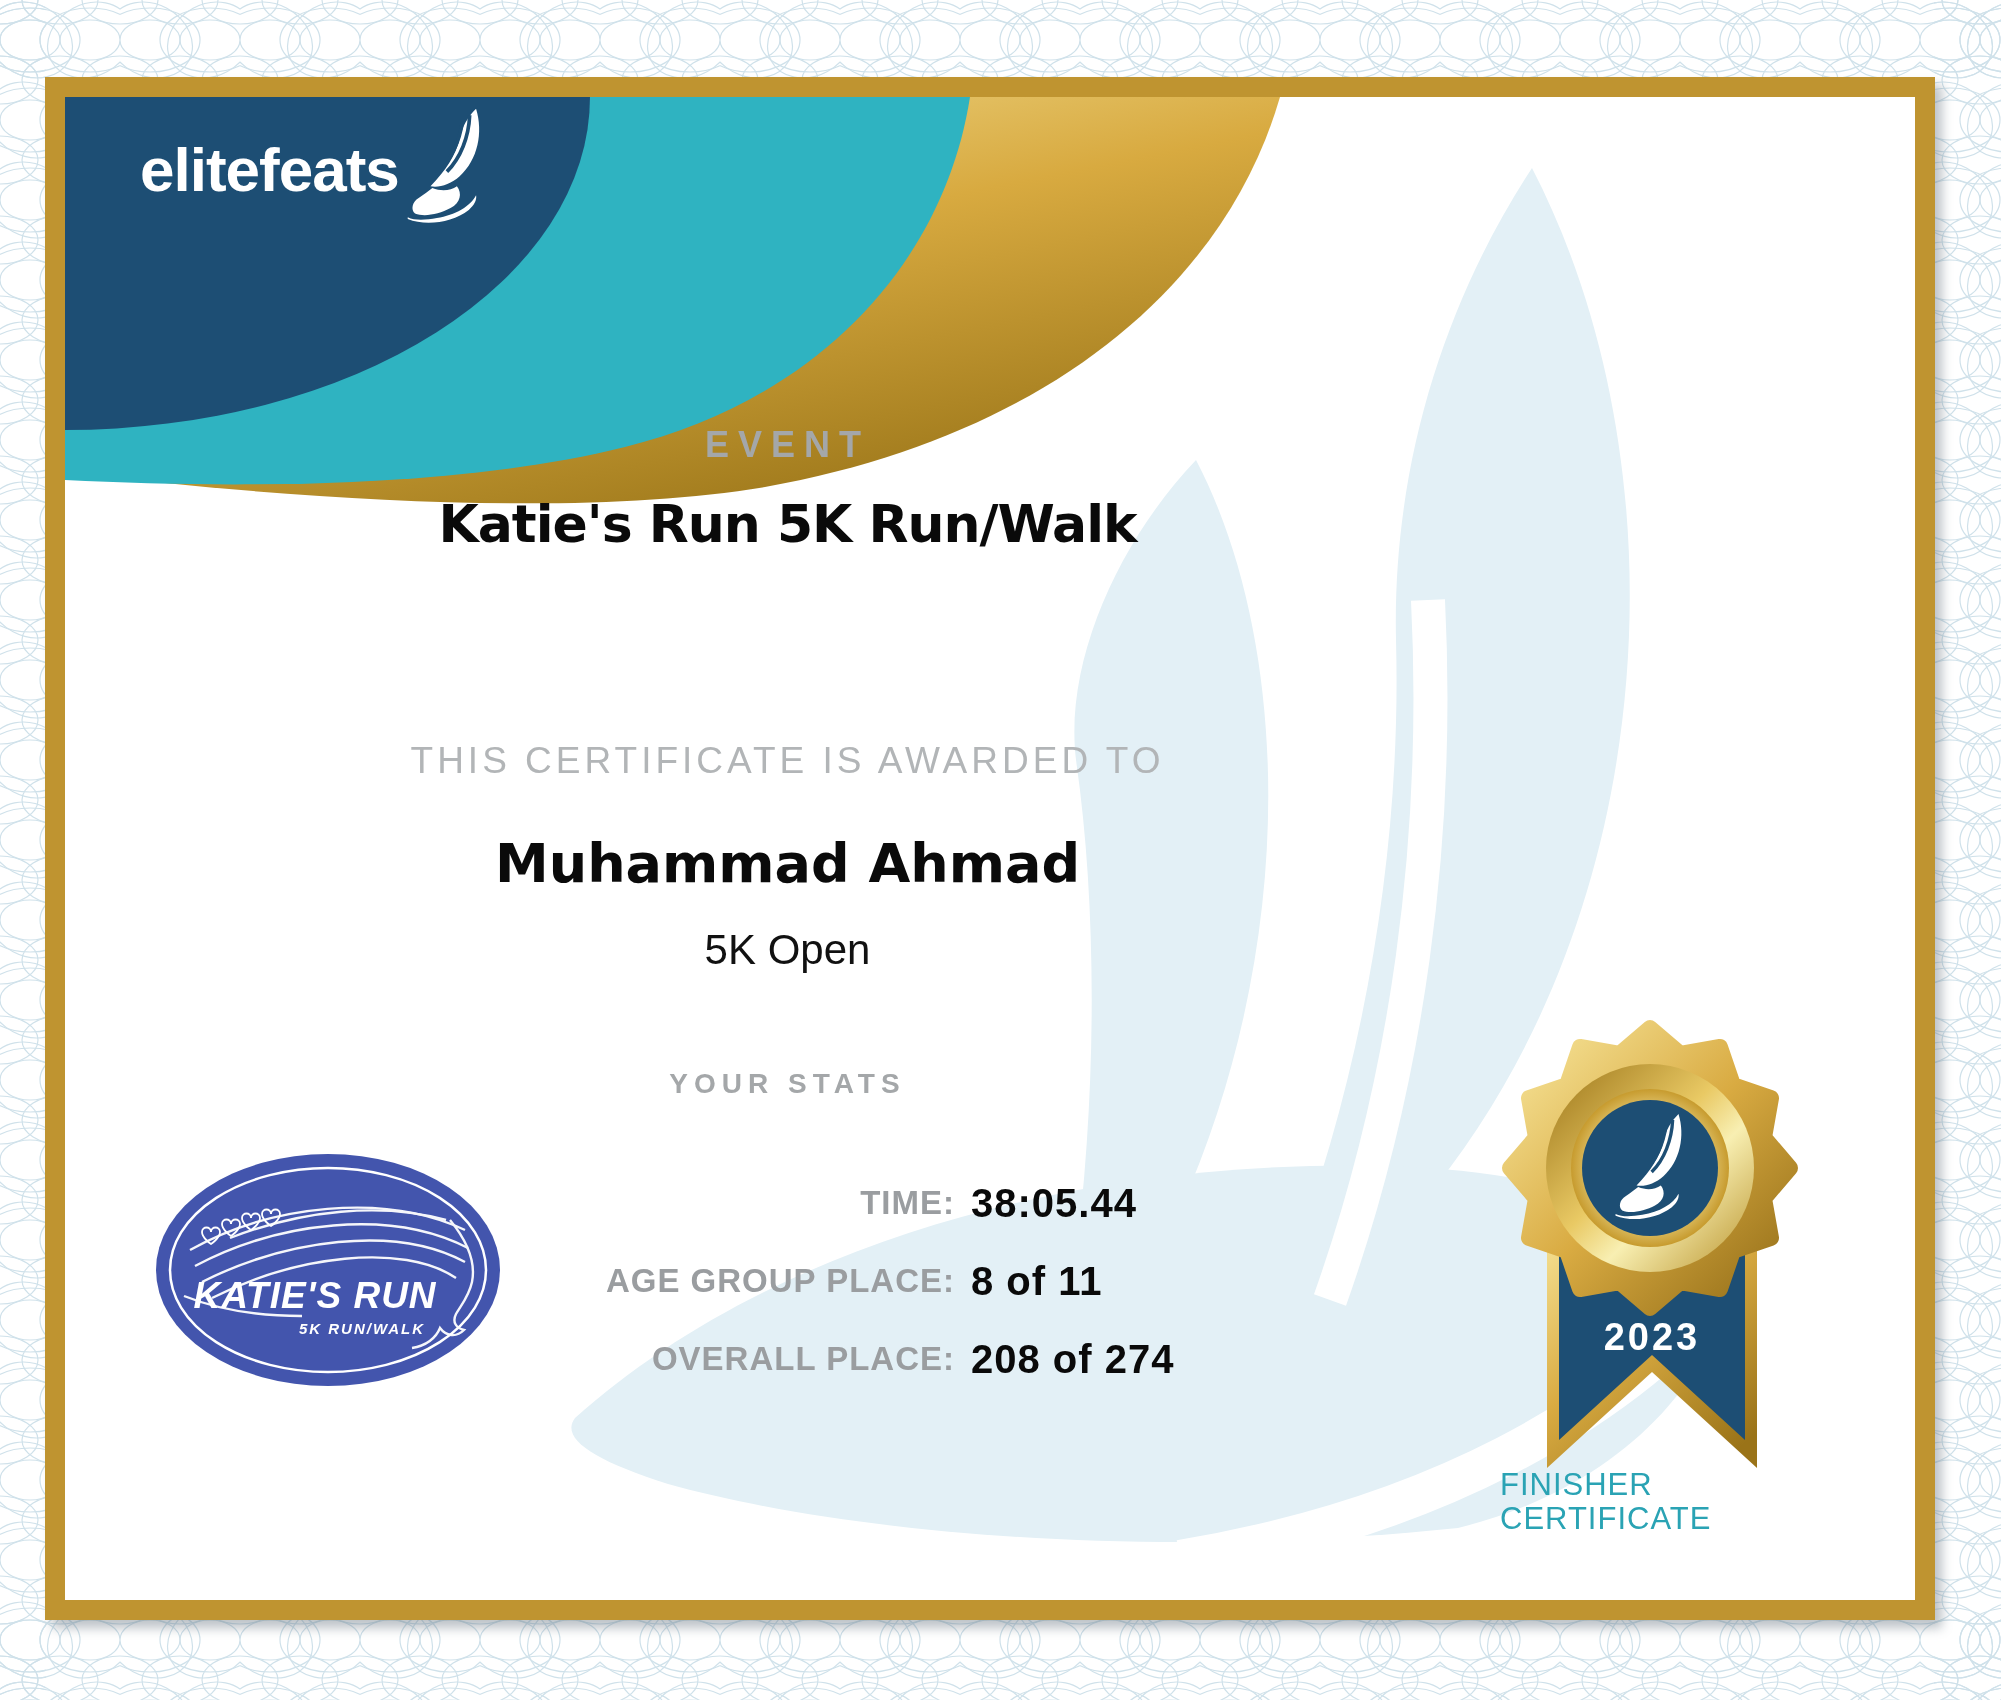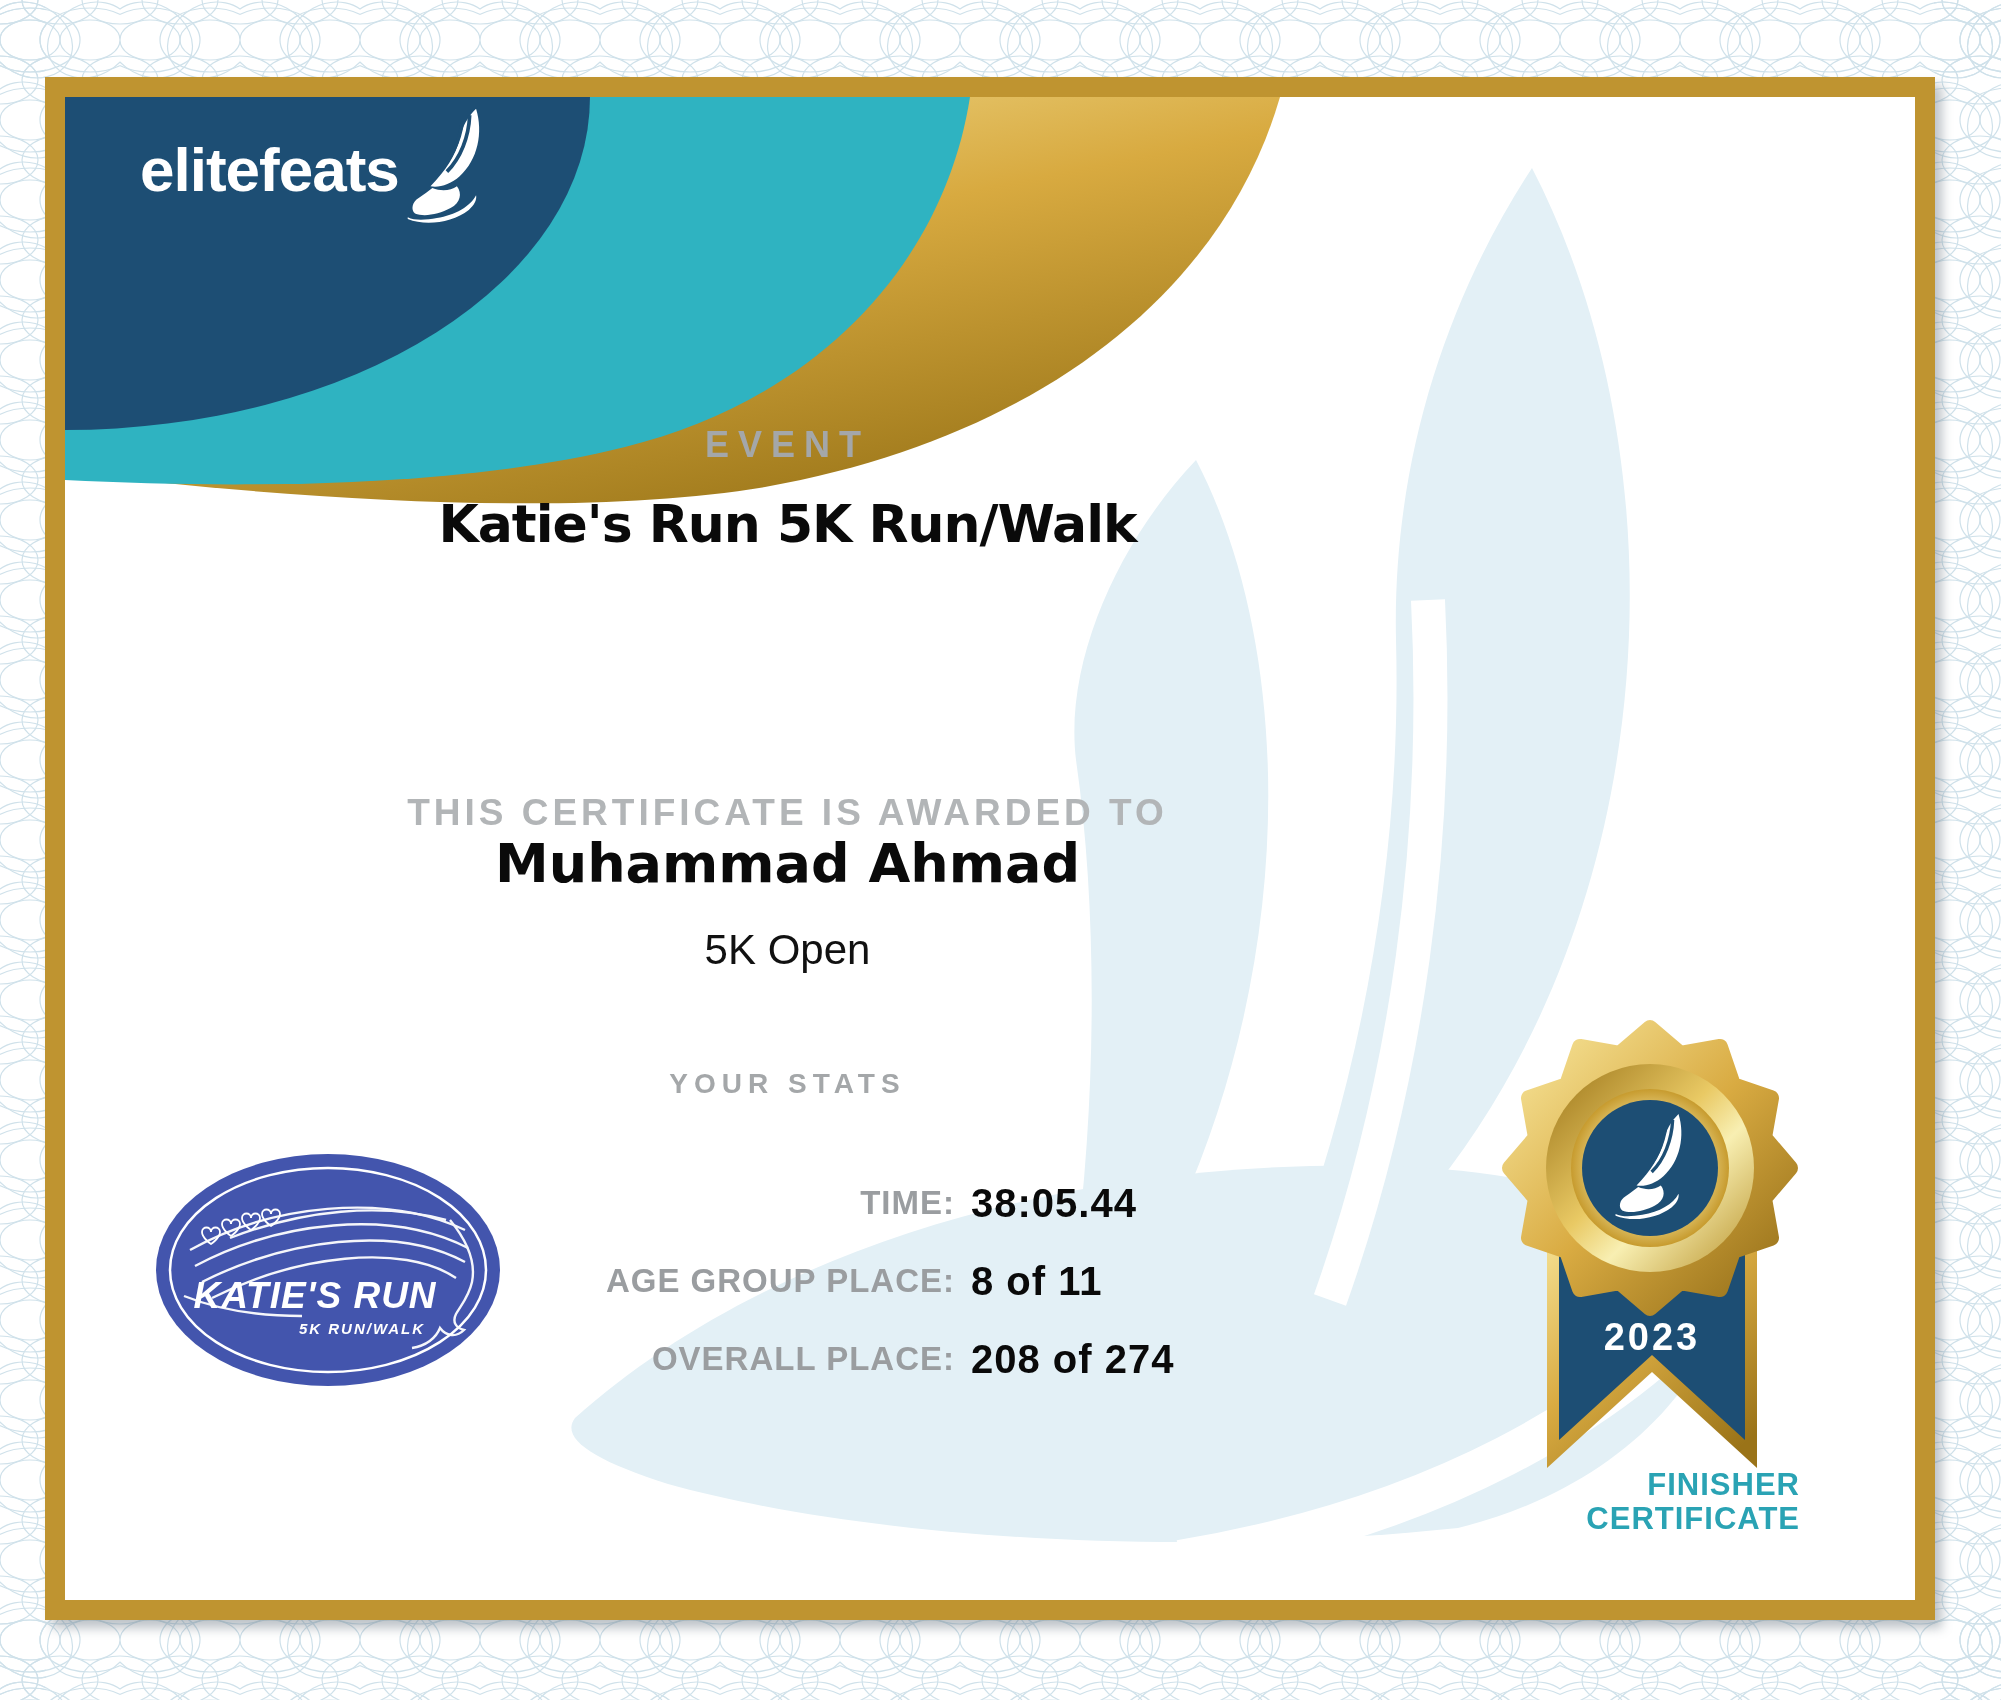--- a/index.html
+++ b/index.html
@@ -33,22 +33,22 @@
   .event-label{
     position:absolute;left:0;top:424px;width:100%;
     font-size:36px;font-weight:700;letter-spacing:9px;color:var(--label-gray,#a4a7a9);
   }
   .event-name{
     position:absolute;left:0;top:494px;width:100%;
     font-family:"DejaVu Sans",sans-serif;font-size:52px;font-weight:800;
     letter-spacing:-1px;color:var(--value-black,#0a0a0a);
   }
   .awarded-label{
-    position:absolute;left:0;top:792px;width:100%;
-    font-size:37px;font-weight:700;letter-spacing:4px;color:var(--awarded-gray,#b2b5b7);
+    position:absolute;left:0;top:740px;width:100%;
+    font-size:37px;font-weight:400;letter-spacing:4px;color:var(--awarded-gray,#b2b5b7);
   }
   .recipient-name{
     position:absolute;left:0;top:832px;width:100%;
     font-family:"DejaVu Sans",sans-serif;font-size:54px;font-weight:800;
     color:var(--value-black,#0a0a0a);
   }
   .division{
     position:absolute;left:0;top:926px;width:100%;
     font-size:42px;font-weight:400;color:#111111;
   }
@@ -65,22 +65,22 @@
   }
   .stat-value{
     margin-left:16px;
     font-size:40px;font-weight:700;letter-spacing:1px;color:var(--value-black,#0a0a0a);
   }
   
   #katie-logo{position:absolute;left:150px;top:1150px;width:356px;height:240px;z-index:5;}
   
   #medal{position:absolute;left:1500px;top:1010px;width:300px;height:560px;z-index:5;}
   .medal-text{
-    position:absolute;left:1500px;top:1468px;width:300px;text-align:right;z-index:6;
-    font-size:31px;font-weight:700;letter-spacing:1px;line-height:34px;
+    position:absolute;left:1500px;top:1468px;width:300px;text-align:left;z-index:6;
+    font-size:31px;font-weight:400;letter-spacing:1px;line-height:34px;
     color:var(--finisher-teal,#2aa3b4);
   }
 </style>
 </head>
 <body>
 
 <svg width="0" height="0" style="position:absolute" aria-hidden="true">
   <defs>
     <g id="wingfoot">
       <path fill="#ffffff" d="M78,0 C86,26 80,56 60,74 C50,83 37,87 28,85 C45,68 56,50 60,33 C63,19 69,9 78,0 Z"></path>

